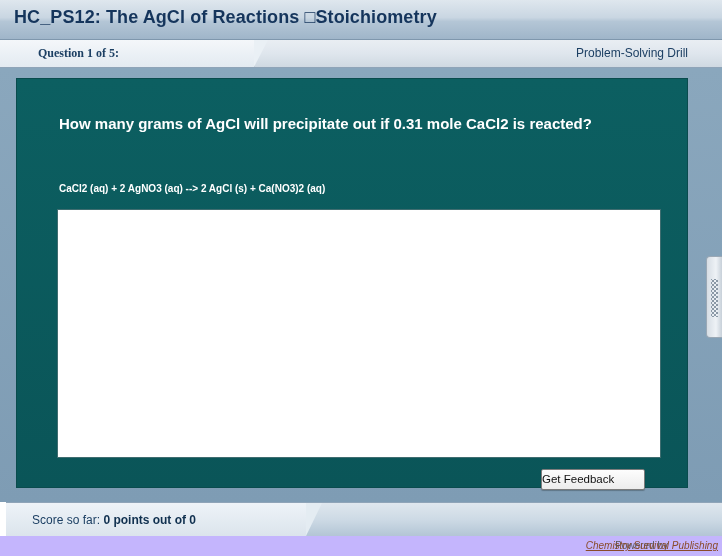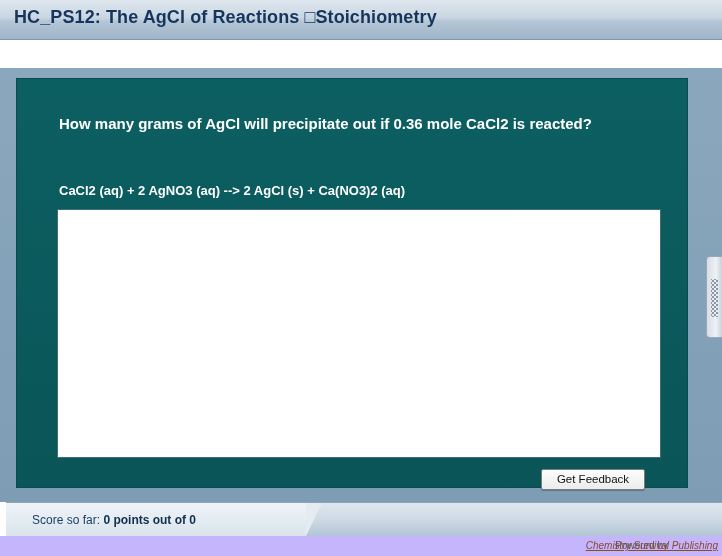--- a/index.html
+++ b/index.html
@@ -118,21 +118,21 @@
     font-size: 15px;
     font-weight: bold;
     color: #ffffff;
     line-height: 22px;
   }
   .equation-text {
     position: absolute;
     left: 42px;
     top: 104px;
     width: 590px;
-    font-size: 13px;
+    font-size: 10px;
     font-weight: bold;
     color: #ffffff;
   }
 
   .answer-box {
     position: absolute;
     left: 40px;
     top: 130px;
     width: 604px;
     height: 249px;
@@ -152,21 +152,21 @@
     left: 524px;
     top: 390px;
     width: 104px;
     height: 21px;
     background: linear-gradient(to bottom, #fdfdfd 0%, #ececec 100%);
     border: 1px solid #7c7c7c;
     border-radius: 2px;
     box-sizing: border-box;
     font-size: 11.5px;
     color: #111111;
-    text-align: center;
+    text-align: left;
     line-height: 19px;
     cursor: pointer;
     box-shadow: 0 1px 1px rgba(0,0,0,0.25);
   }
 
   
   .grip-tab {
     position: absolute;
     right: 0;
     top: 188px;
@@ -261,25 +261,30 @@
 </style>
 </head>
 <body>
 
 <div class="app">
 
   <div class="titlebar">
     <div class="title-text">HC_PS12: The AgCl of Reactions □Stoichiometry</div>
   </div>
 
+  <div class="qbar">
+    <div class="qbar-left"></div>
+    <div class="qbar-label">Question 1 of 5:</div>
+    <div class="qbar-right">Problem-Solving Drill</div>
+  </div>
 
   <div class="body-area">
     <div class="body-inner">
 
-      <div class="question-text">How many grams of AgCl will precipitate out if 0.36 mole CaCl2 is reacted?</div>
+      <div class="question-text">How many grams of AgCl will precipitate out if 0.31 mole CaCl2 is reacted?</div>
       <div class="equation-text">CaCl2 (aq) + 2 AgNO3 (aq) --&gt; 2 AgCl (s) + Ca(NO3)2 (aq)</div>
 
       <textarea class="answer-box" autofocus="" placeholder="" style=""></textarea>
 
       <div class="feedback-btn">Get Feedback</div>
     </div>
 
     <div class="grip-tab">
       <div class="grip-dots"></div>
     </div>

